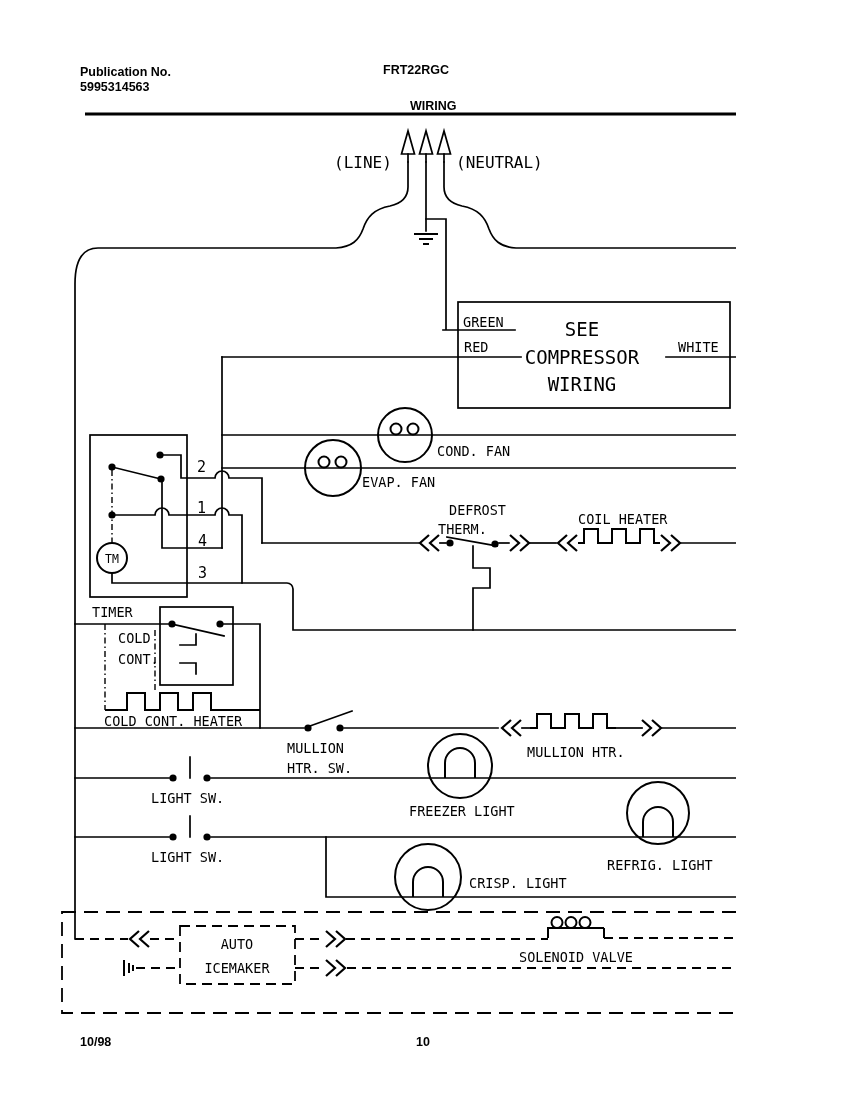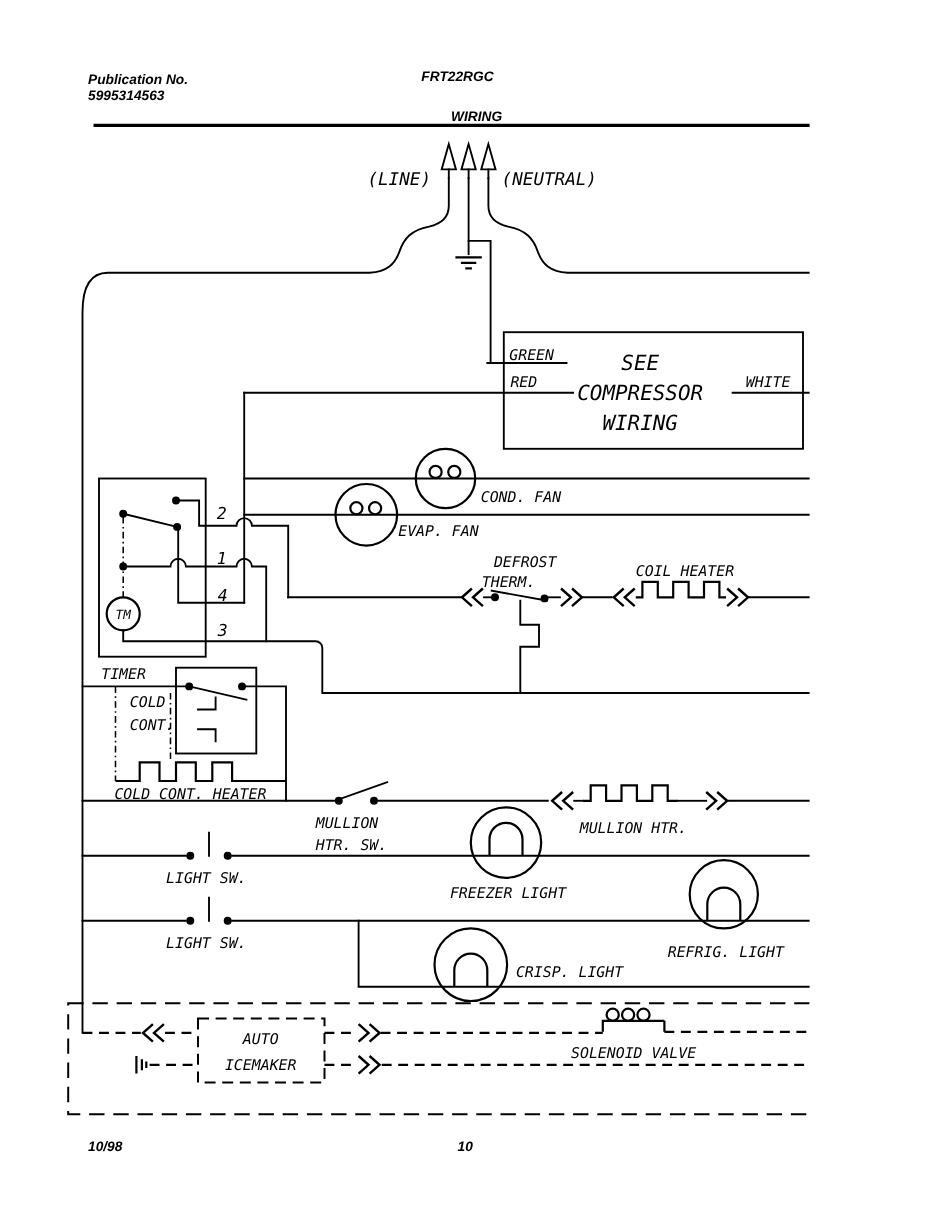--- a/index.html
+++ b/index.html
@@ -1,17 +1,17 @@
 <!DOCTYPE html>
 <html><head>
 <meta charset="utf-8">
 <style>
   html,body{margin:0;padding:0;background:#ffffff;}
   .page{position:relative;width:736px;height:1100px;background:#ffffff;overflow:hidden;
-        font-family:"DejaVu Sans Mono", monospace;font-style:italic;}
+        font-family:"DejaVu Sans Mono", monospace;}
   svg{position:absolute;left:0;top:0;}
   .wire{stroke:#000;stroke-width:1.7;fill:none;stroke-linecap:square;}
   .thick{stroke:#000;stroke-width:2.2;fill:none;}
   .sym{stroke:#000;stroke-width:2;fill:none;}
   .dashwire{stroke:#000;stroke-width:2.1;fill:none;stroke-dasharray:9 6;}
   .dashrect{stroke:#000;stroke-width:1.8;fill:none;stroke-dasharray:14 8;}
   .dashbox{stroke:#000;stroke-width:1.8;fill:none;stroke-dasharray:10 6;}
   .dashdot{stroke:#000;stroke-width:1.4;fill:none;stroke-dasharray:6 3 1.5 3;}
   .dot{fill:#000;stroke:none;}
   text{fill:#000;}

